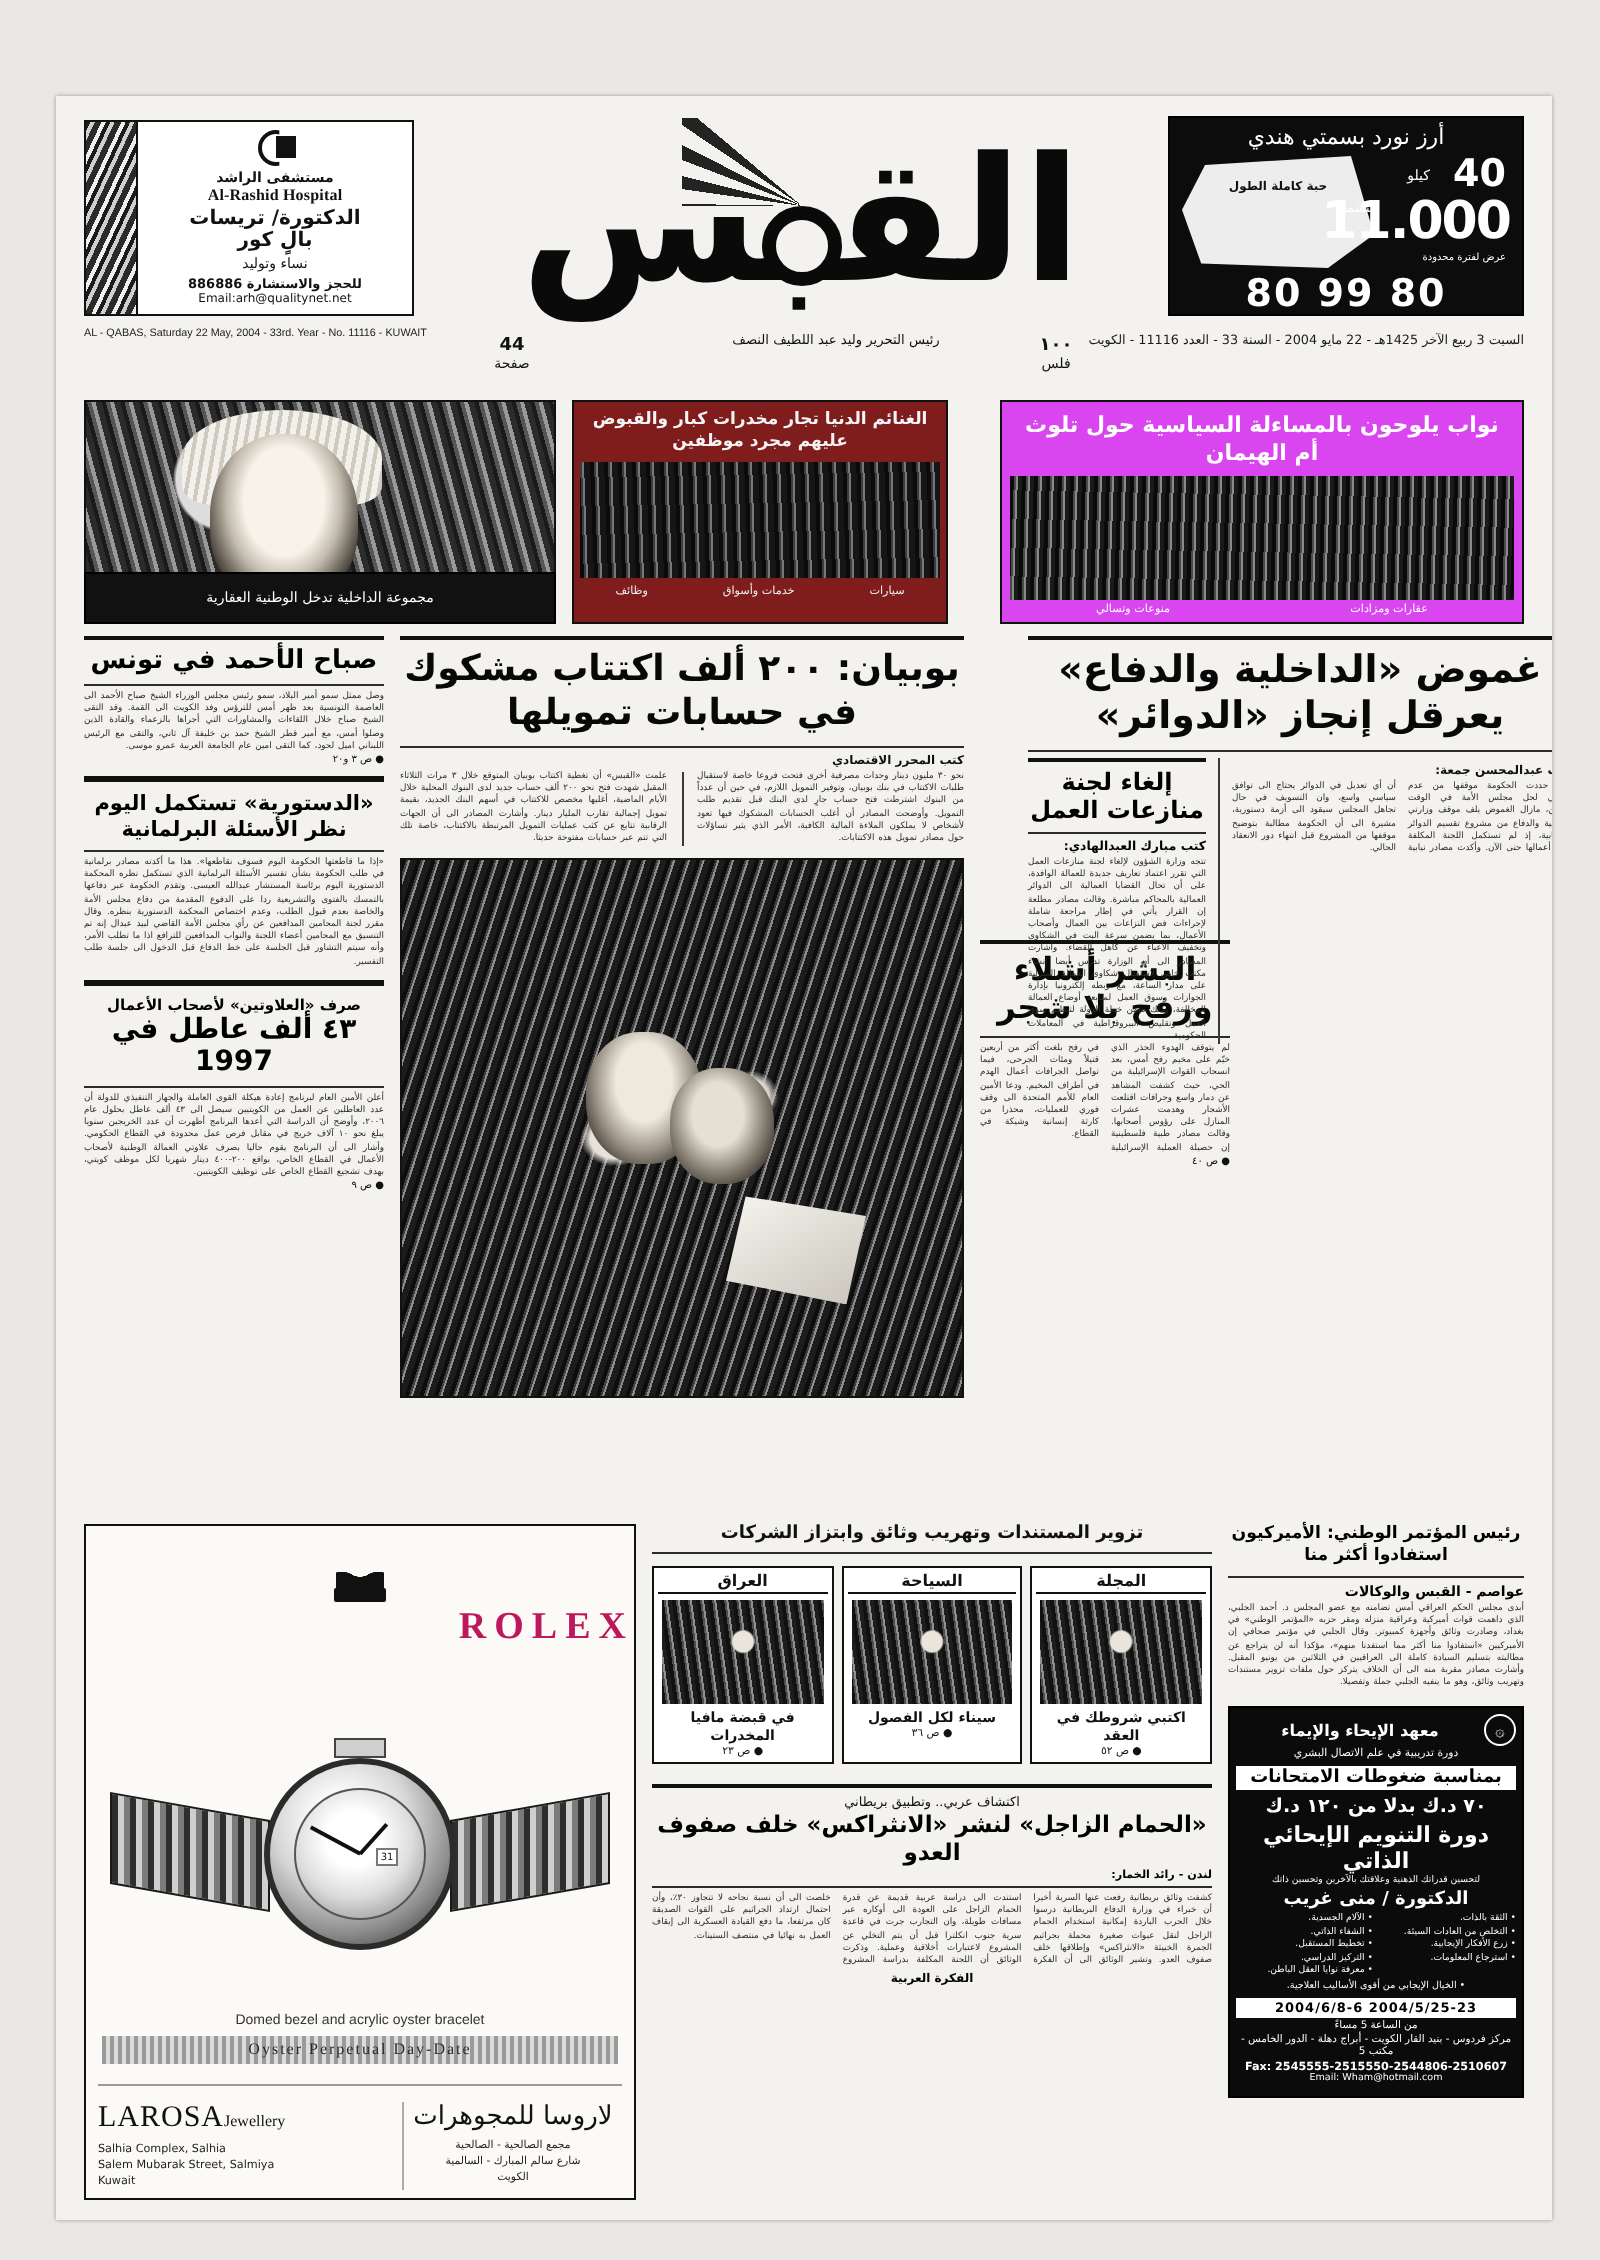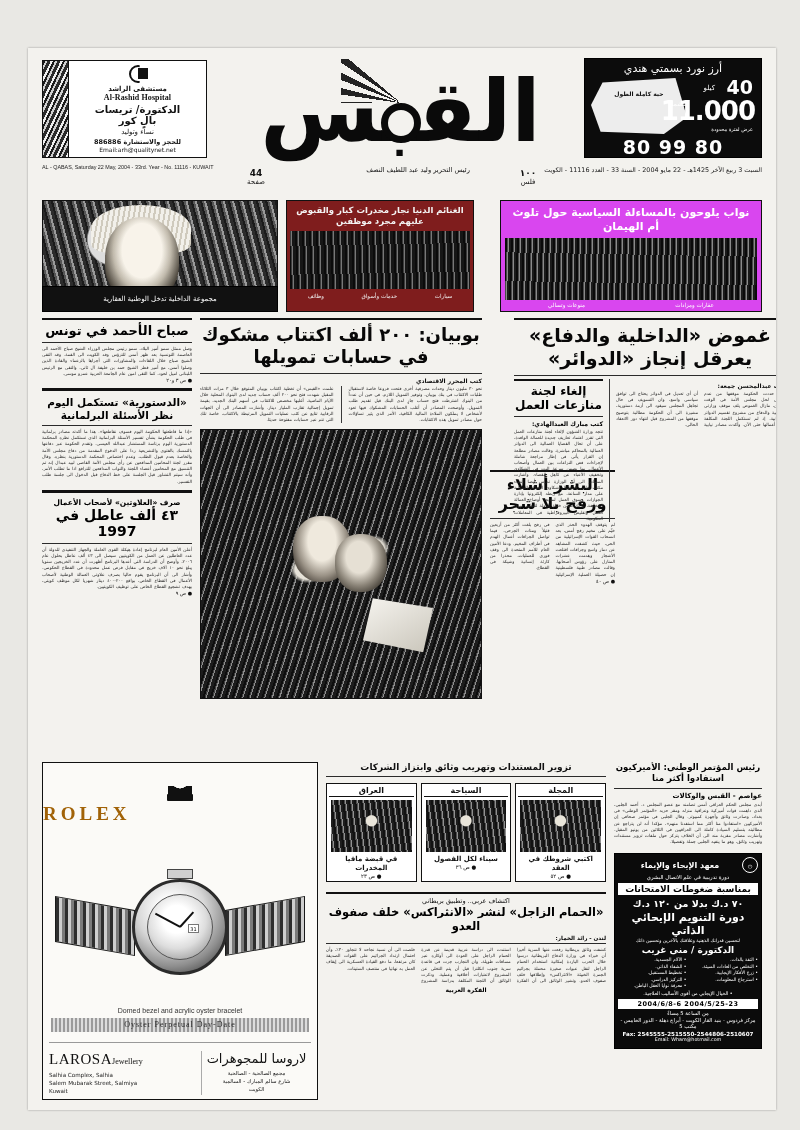--- a/index.html
+++ b/index.html
@@ -274,22 +274,22 @@
   }
   .rolex-crown:after{
     content:""; position:absolute; left:1px; top:0; width:24px;height:11px;
     background:
       radial-gradient(circle at 12% 100%,#111 0 42%,transparent 43%),
       radial-gradient(circle at 37% 100%,#111 0 42%,transparent 43%),
       radial-gradient(circle at 63% 100%,#111 0 42%,transparent 43%),
       radial-gradient(circle at 88% 100%,#111 0 42%,transparent 43%);
   }
   .rolex-word {
-    text-align:left; font-family:"Liberation Serif",serif;
-    font-size:19px; letter-spacing:4px; color:#a16207; font-weight:600;
+    text-align:right; font-family:"Liberation Serif",serif;
+    font-size:19px; letter-spacing:4px; color:#be185d; font-weight:600;
   }
   .watch {
     position:relative; width:250px; height:150px; margin:26px auto 0;
   }
   .watch-band-l, .watch-band-r {
     position:absolute; top:52px; width:80px; height:46px;
     background: repeating-linear-gradient(90deg,#2e2e2e 0 3px,#cfcfcf 3px 6px,#7b7b7b 6px 9px);
     border:1px solid #1a1a1a;
   }
   .watch-band-l { left:0; transform:skewY(10deg); }

